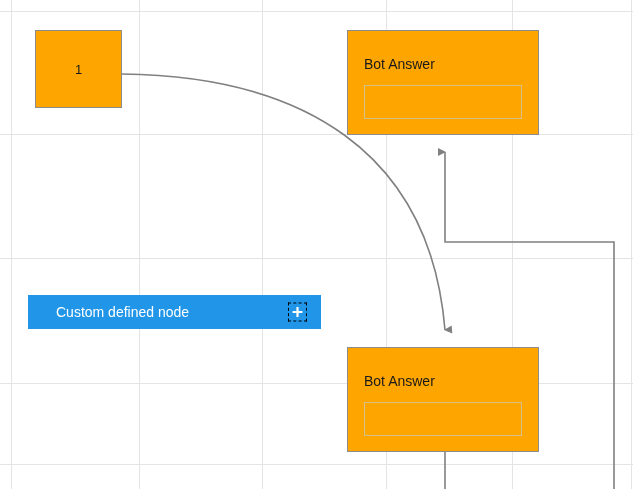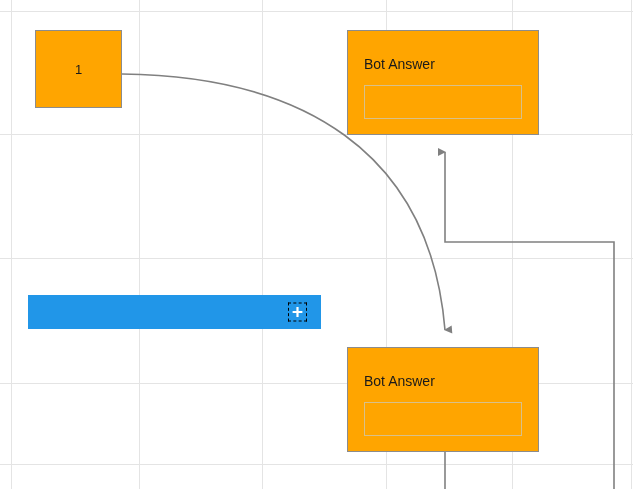--- a/index.html
+++ b/index.html
@@ -144,20 +144,21 @@
     <div class="node-title">Bot Answer</div>
     <div class="node-slot"></div>
   </div>
 
   <div class="node node-card" style="left:347px; top:347px; width:192px; height:105px;">
     <div class="node-title">Bot Answer</div>
     <div class="node-slot"></div>
   </div>
 
   <div class="custom-bar" style="left:28px; top:295px; width:293px; height:34px;">
+    <span class="custom-label">Custom defined node</span>
     <span class="add-icon">
       <svg width="13" height="13" viewBox="0 0 13 13" aria-hidden="true">
         <path d="M6.5,1.6 L6.5,11.4 M1.6,6.5 L11.4,6.5" stroke="#ffffff" stroke-width="2.2" stroke-linecap="butt"></path>
       </svg>
     </span>
   </div>
 
 </div>
 
 </body></html>

